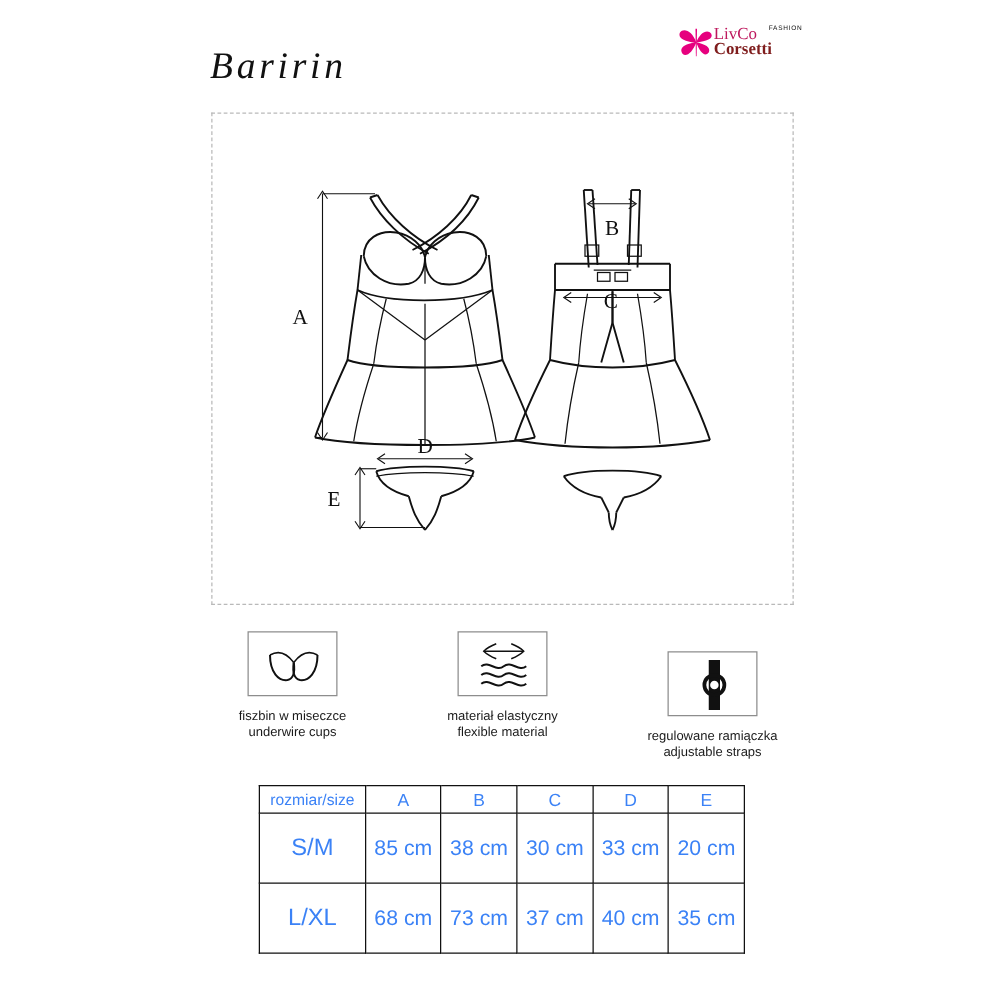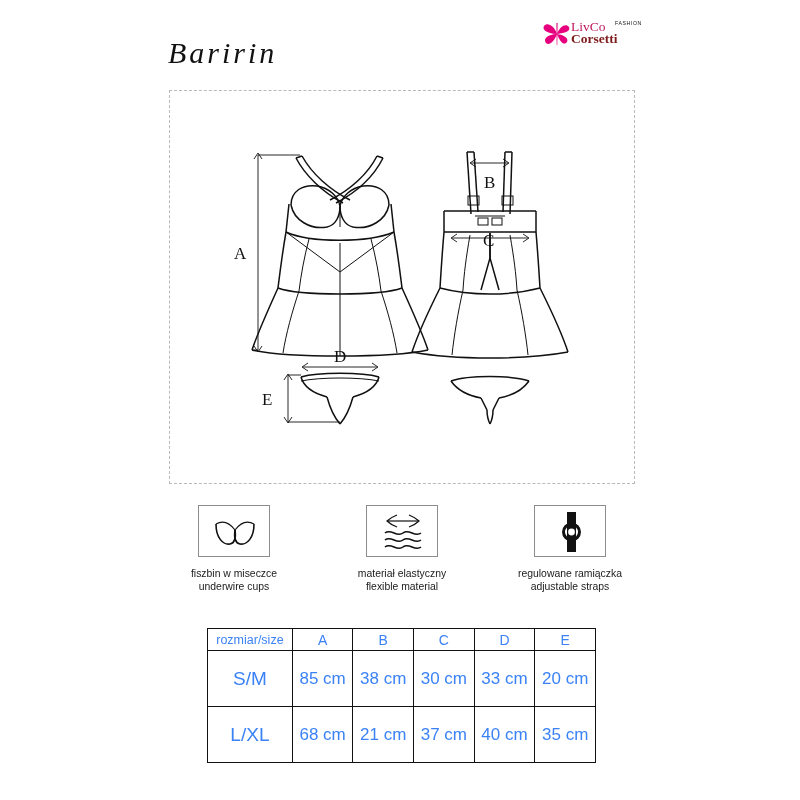--- a/index.html
+++ b/index.html
@@ -61,21 +61,21 @@
 
   
   .features {
     position:absolute; left:169px; top:505px; width:466px; height:105px;
   }
   .feature {
     position:absolute; top:0; width:160px; text-align:center;
   }
   .feature.f0 { left:-15px; }
   .feature.f1 { left:153px; }
-  .feature.f2 { left:321px; }
+  .feature.f2 { left:321px;margin-top:16px; }
   .feature-box {
     width:72px; height:52px; margin:0 auto;
     border:1px solid #8d8d8d;
     position:relative;
     background:#fff;
   }
   .feature-label {
     margin-top:10px;
     font-size:10.4px;
     line-height:13px;
@@ -335,21 +335,21 @@
       <td class="sz">S/M</td>
       <td>85 cm</td>
       <td>38 cm</td>
       <td>30 cm</td>
       <td>33 cm</td>
       <td>20 cm</td>
     </tr>
     <tr class="body">
       <td class="sz">L/XL</td>
       <td>68 cm</td>
-      <td>21 cm</td>
+      <td>73 cm</td>
       <td>37 cm</td>
       <td>40 cm</td>
       <td>35 cm</td>
     </tr>
   </tbody>
     </table>
 
 </div>
 
 </body></html>

